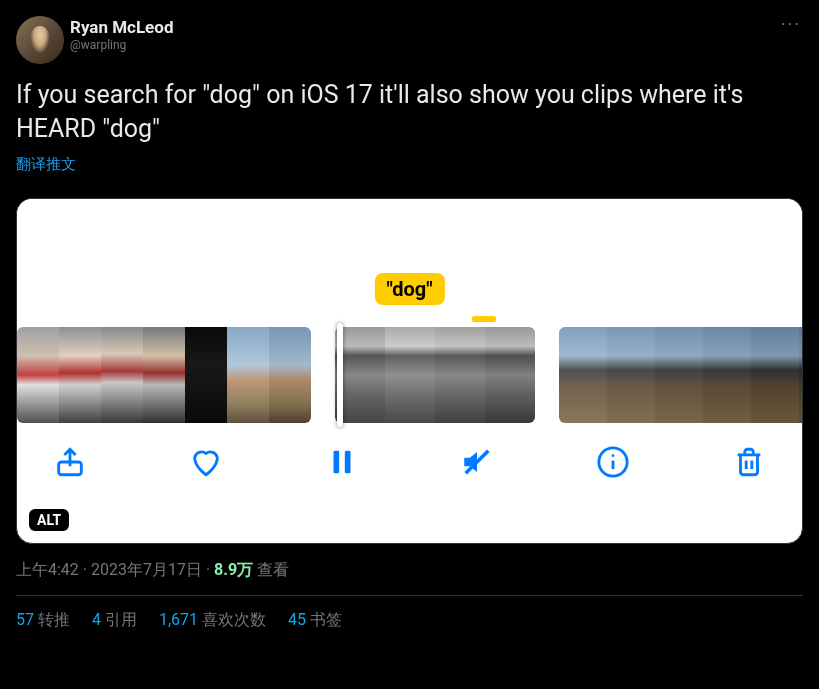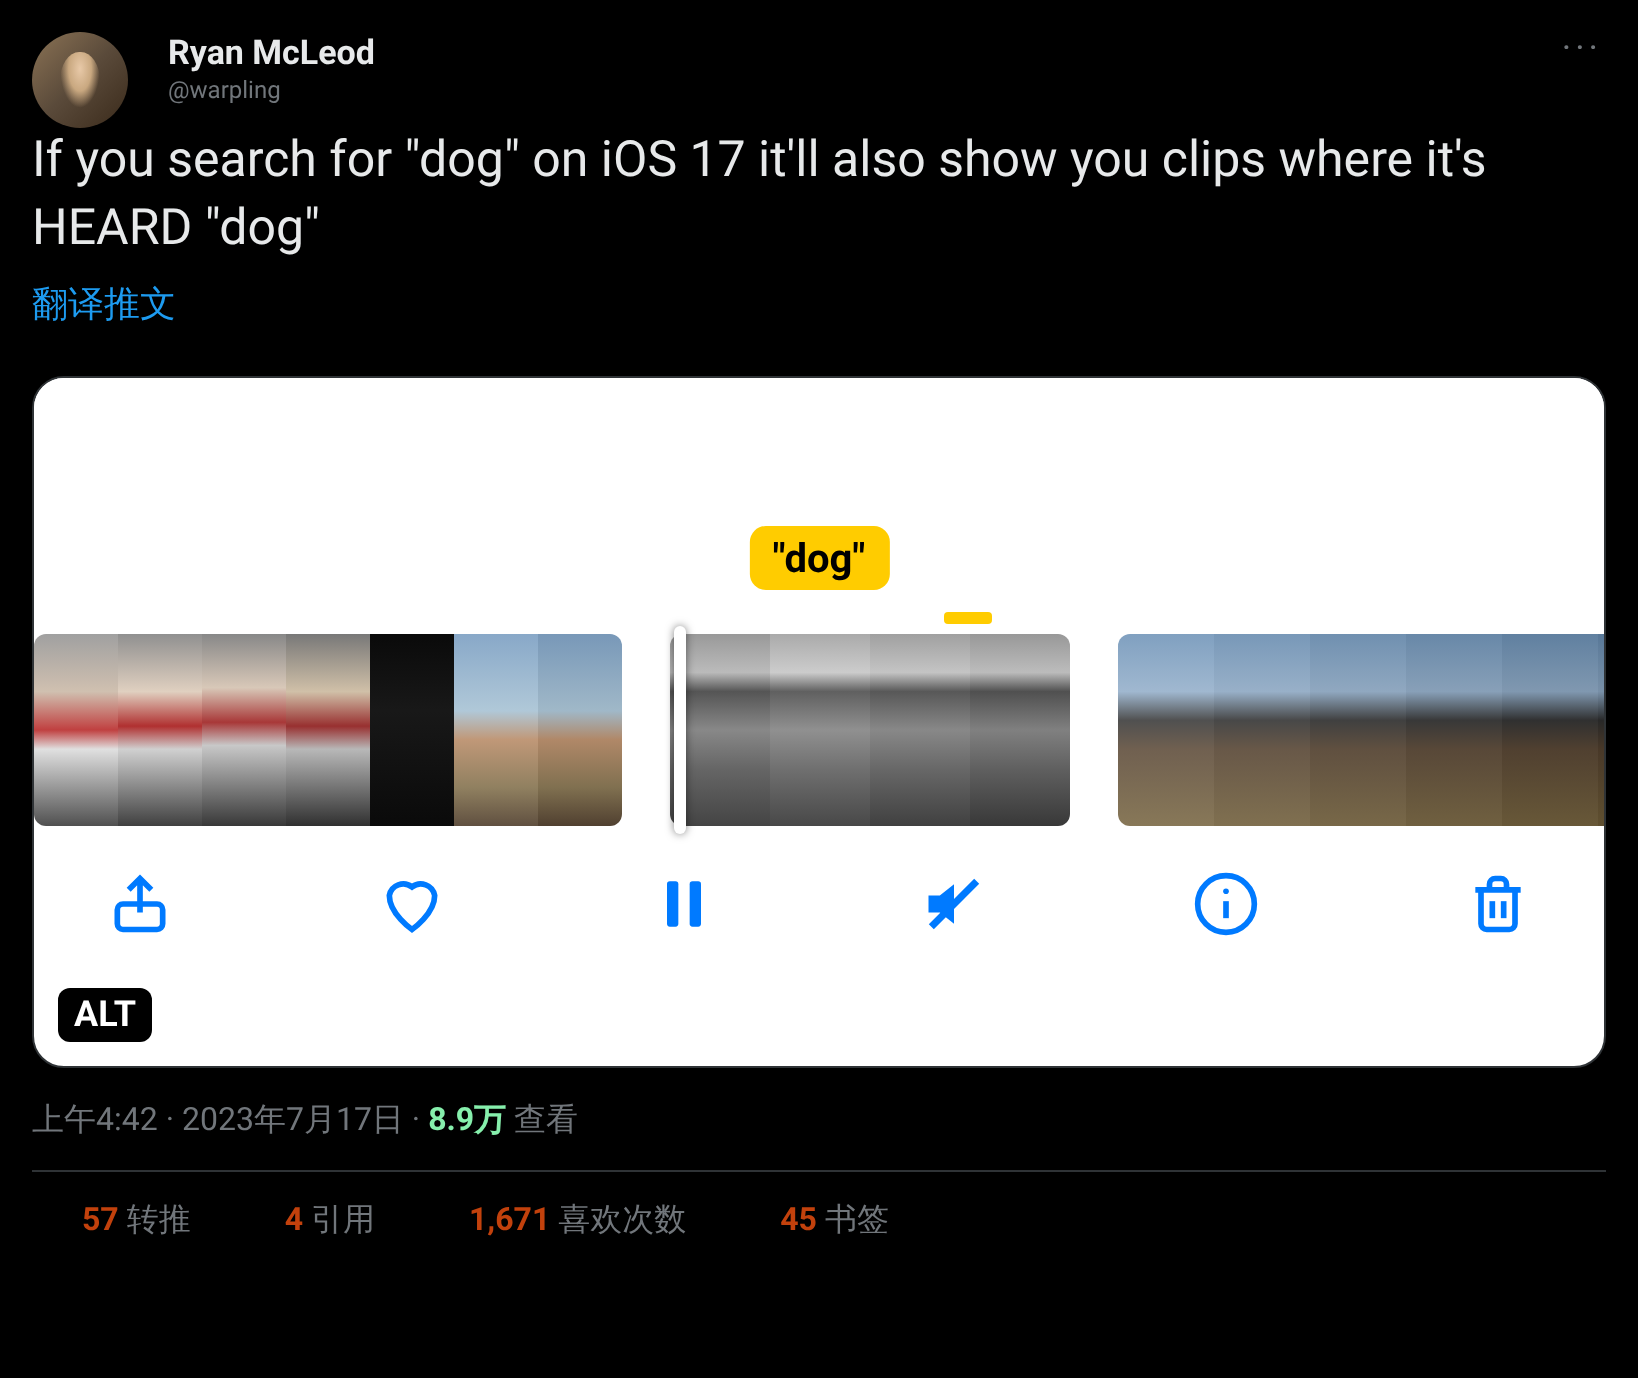--- a/index.html
+++ b/index.html
@@ -11,21 +11,22 @@
     overflow: hidden;
     color: #e7e9ea;
   }
   .tweet {
     padding: 16px;
     position: relative;
   }
   .header {
     display: flex;
     align-items: flex-start;
-    gap: 20px;
+    gap: 6px;
+    margin-bottom: 14px;
   }
   .avatar {
     width: 48px;
     height: 48px;
     border-radius: 50%;
     background: linear-gradient(135deg, #8b7355 0%, #5a4a3a 50%, #3a2a1a 100%);
     flex-shrink: 0;
     overflow: hidden;
     position: relative;
   }
@@ -63,21 +64,21 @@
     cursor: pointer;
   }
   .tweet-text {
     font-size: 25px;
     line-height: 1.35;
     color: #e7e9ea;
     margin-bottom: 8px;
   }
   .translate-link {
     color: #1d9bf0;
-    font-size: 18px;
+    font-size: 15px;
     cursor: pointer;
     margin-bottom: 14px;
     display: inline-block;
   }
   .media-card {
     background: #fff;
     border-radius: 16px;
     overflow: hidden;
     border: 1px solid #2f3336;
     position: relative;
@@ -179,21 +180,21 @@
     align-items: center;
     justify-content: center;
   }
   .tb-icon svg { width: 100%; height: 100%; }
   .alt-badge {
     position: absolute;
     bottom: 12px;
     left: 12px;
     background: #000;
     color: #fff;
-    font-size: 18px;
+    font-size: 14px;
     font-weight: 700;
     padding: 3px 8px;
     border-radius: 6px;
     margin-top: 16px;
   }
   .meta {
     margin-top: 16px;
     font-size: 16px;
     color: #71767b;
   }
@@ -207,23 +208,22 @@
     margin-top: 14px;
   }
   .stats {
     display: flex;
     gap: 22px;
     padding-top: 14px;
     font-size: 16px;
     color: #71767b;
   }
   .stats .stat strong {
-    color: #c2410c;
-    font-weight: 700;
-    margin-left: 25px;
+    color: #0ea5e9;
+    font-weight: 400;
   }
 </style>
 </head>
 <body>
 
 <div class="tweet">
 
   <div class="header">
     <div class="avatar"></div>
     <div class="user-info">

